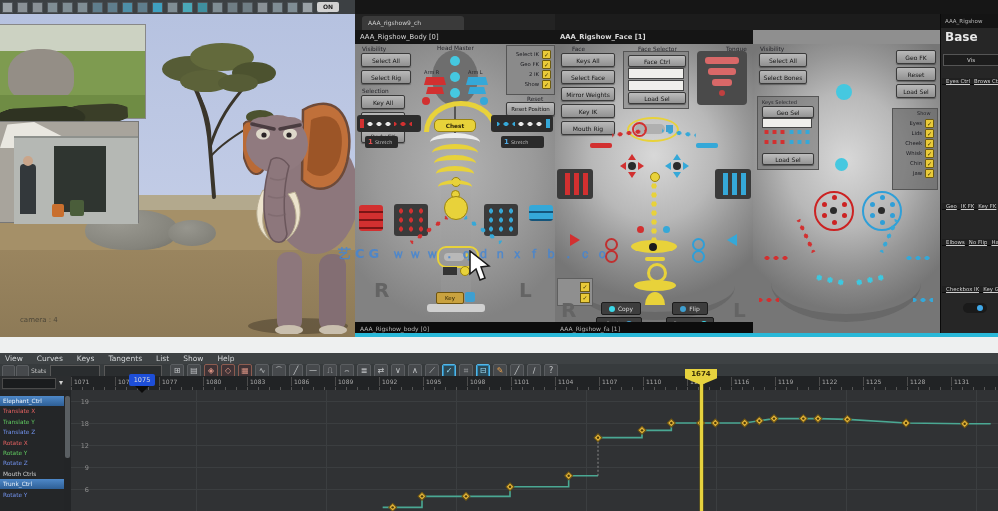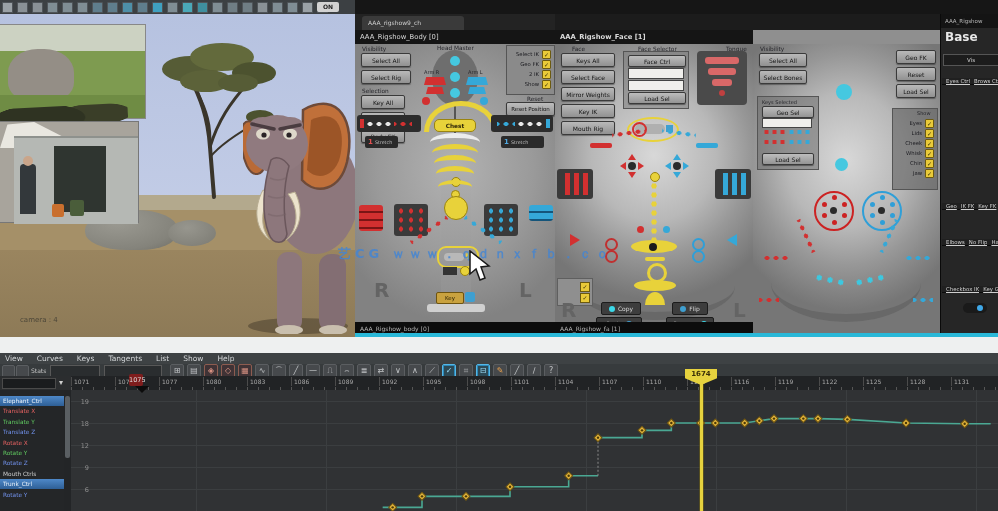--- a/index.html
+++ b/index.html
@@ -564,21 +564,21 @@
           <span class="rtick" style="--i: 15;">1116</span>
           <span class="rtick" style="--i: 16;">1119</span>
           <span class="rtick" style="--i: 17;">1122</span>
           <span class="rtick" style="--i: 18;">1125</span>
           <span class="rtick" style="--i: 19;">1128</span>
           <span class="rtick" style="--i: 20;">1131</span>
         </div>
       <div class="abs" style="left:0;bottom:0;width:100%;height:3px;background:repeating-linear-gradient(to right,#565656 0 1px,transparent 1px 11px);"></div>
     </div>
 
-    <div class="abs" style="left:129px;top:21px;width:14px;height:12px;background:#7f1d1d;border-radius:2px;color:#ddd;font-size:6.5px;text-align:center;line-height:12px;z-index:6;">1075</div>
+    <div class="abs" style="left:129px;top:21px;width:26px;height:12px;background:#1d4ed8;border-radius:2px;color:#ddd;font-size:6.5px;text-align:center;line-height:12px;z-index:6;">1075</div>
     <div class="tri" style="left:135px;top:33px;border-left:7px solid transparent;border-right:7px solid transparent;border-top:7px solid #0c0c0c;z-index:6;"></div>
 
     <div class="abs" style="left:71px;top:37px;width:927px;height:121px;background:#303234;
          background-image:repeating-linear-gradient(to right, transparent 0 129px, #3b3e40 129px 130px),
                           repeating-linear-gradient(to bottom, transparent 0 21px, #3b3e40 21px 22px);
          background-position:-4px 0, 0 -10px;"></div>
     <div class="abs" style="left:66px;top:37px;width:26px;height:121px;">
         <span class="vtick" style="--i: 0;">19</span>
         <span class="vtick" style="--i: 1;">18</span>
         <span class="vtick" style="--i: 2;">12</span>

